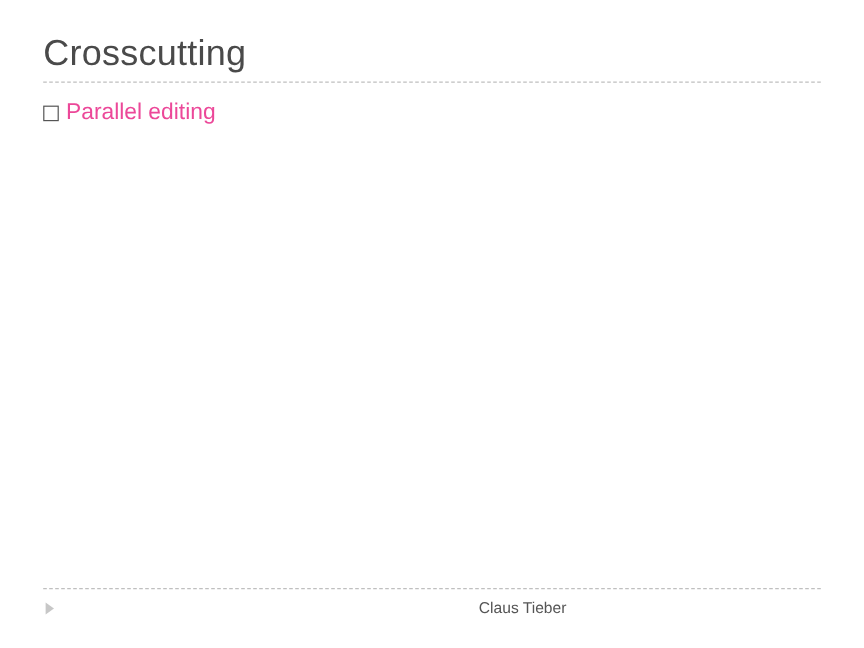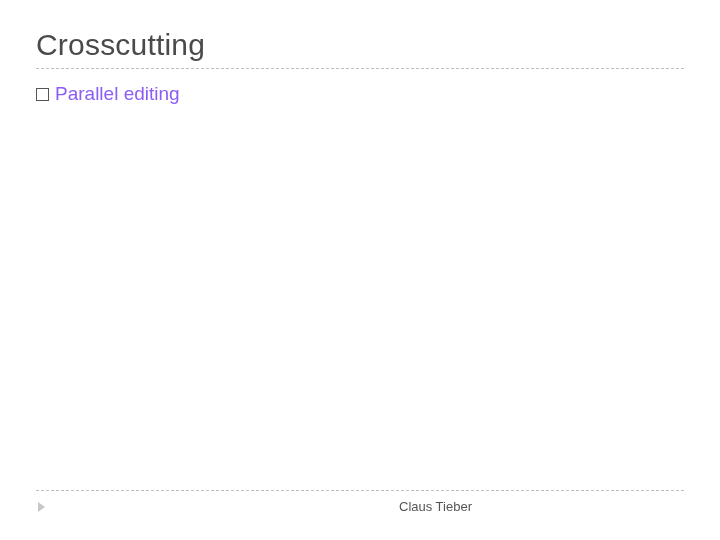--- a/index.html
+++ b/index.html
@@ -36,21 +36,21 @@
   }
   .bullet-box {
     width: 13px;
     height: 13px;
     border: 1.5px solid #555;
     display: inline-block;
     flex-shrink: 0;
   }
   .bullet-text {
     font-size: 19px;
-    color: #8b5cf6;
+    color: #ec4899;
   }
   .footer {
     position: absolute;
     left: 36px;
     right: 36px;
     bottom: 26px;
   }
   .divider-bottom {
     border: none;
     border-top: 1px dashed #bfbfbf;

